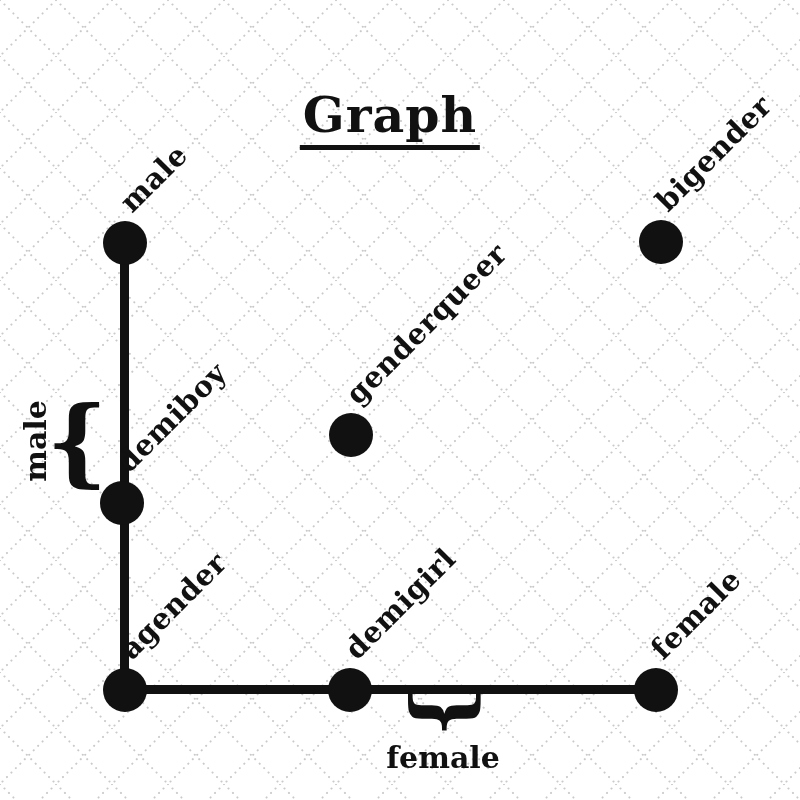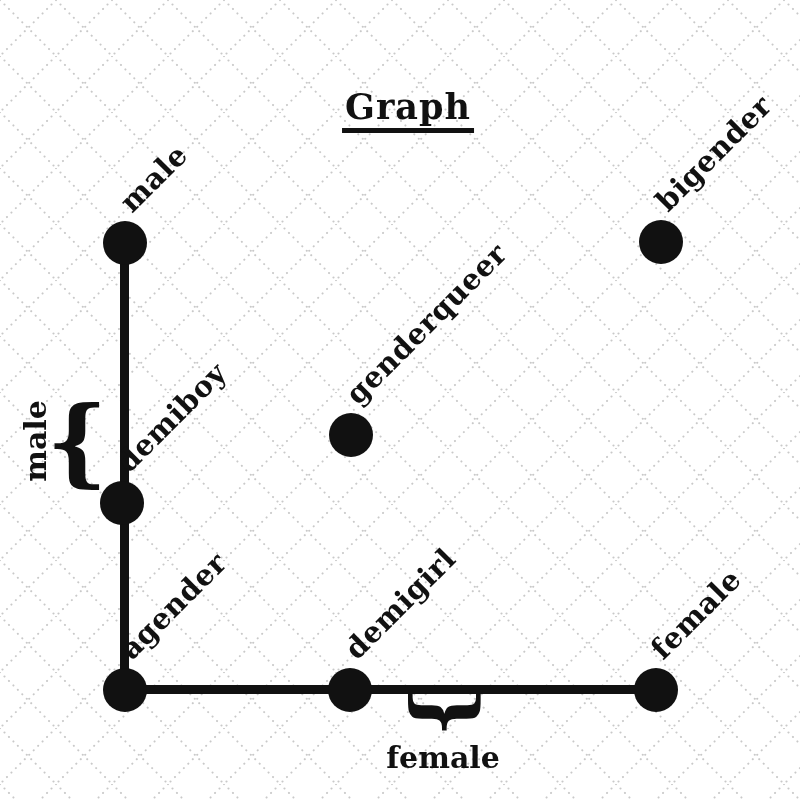--- a/index.html
+++ b/index.html
@@ -8,23 +8,23 @@
     position:relative;
     background:#ffffff;
     color:#111111;
     font-family:"DejaVu Serif","Liberation Serif",serif;
     overflow:hidden;
   }
   .bg { position:absolute; left:0; top:0; z-index:0; }
   .layer { position:absolute; left:0; top:0; width:800px; height:800px; z-index:1; }
 
   .title {
-    position:absolute; left:408px; top:86px;
+    position:absolute; left:390px; top:86px;
     transform:translateX(-50%);
-    font-size:35px; font-weight:bold; letter-spacing:1px;
+    font-size:49px; font-weight:bold; letter-spacing:1px;
     border-bottom:5px solid #111111;
     padding:0 3px 1px 3px;
     white-space:nowrap;
   }
 
   .edge { position:absolute; background:#111111; }
 
   .node { position:absolute; width:44px; height:44px; }
   .dot  { width:44px; height:44px; border-radius:50%; background:#111111; }
   .node-label {

